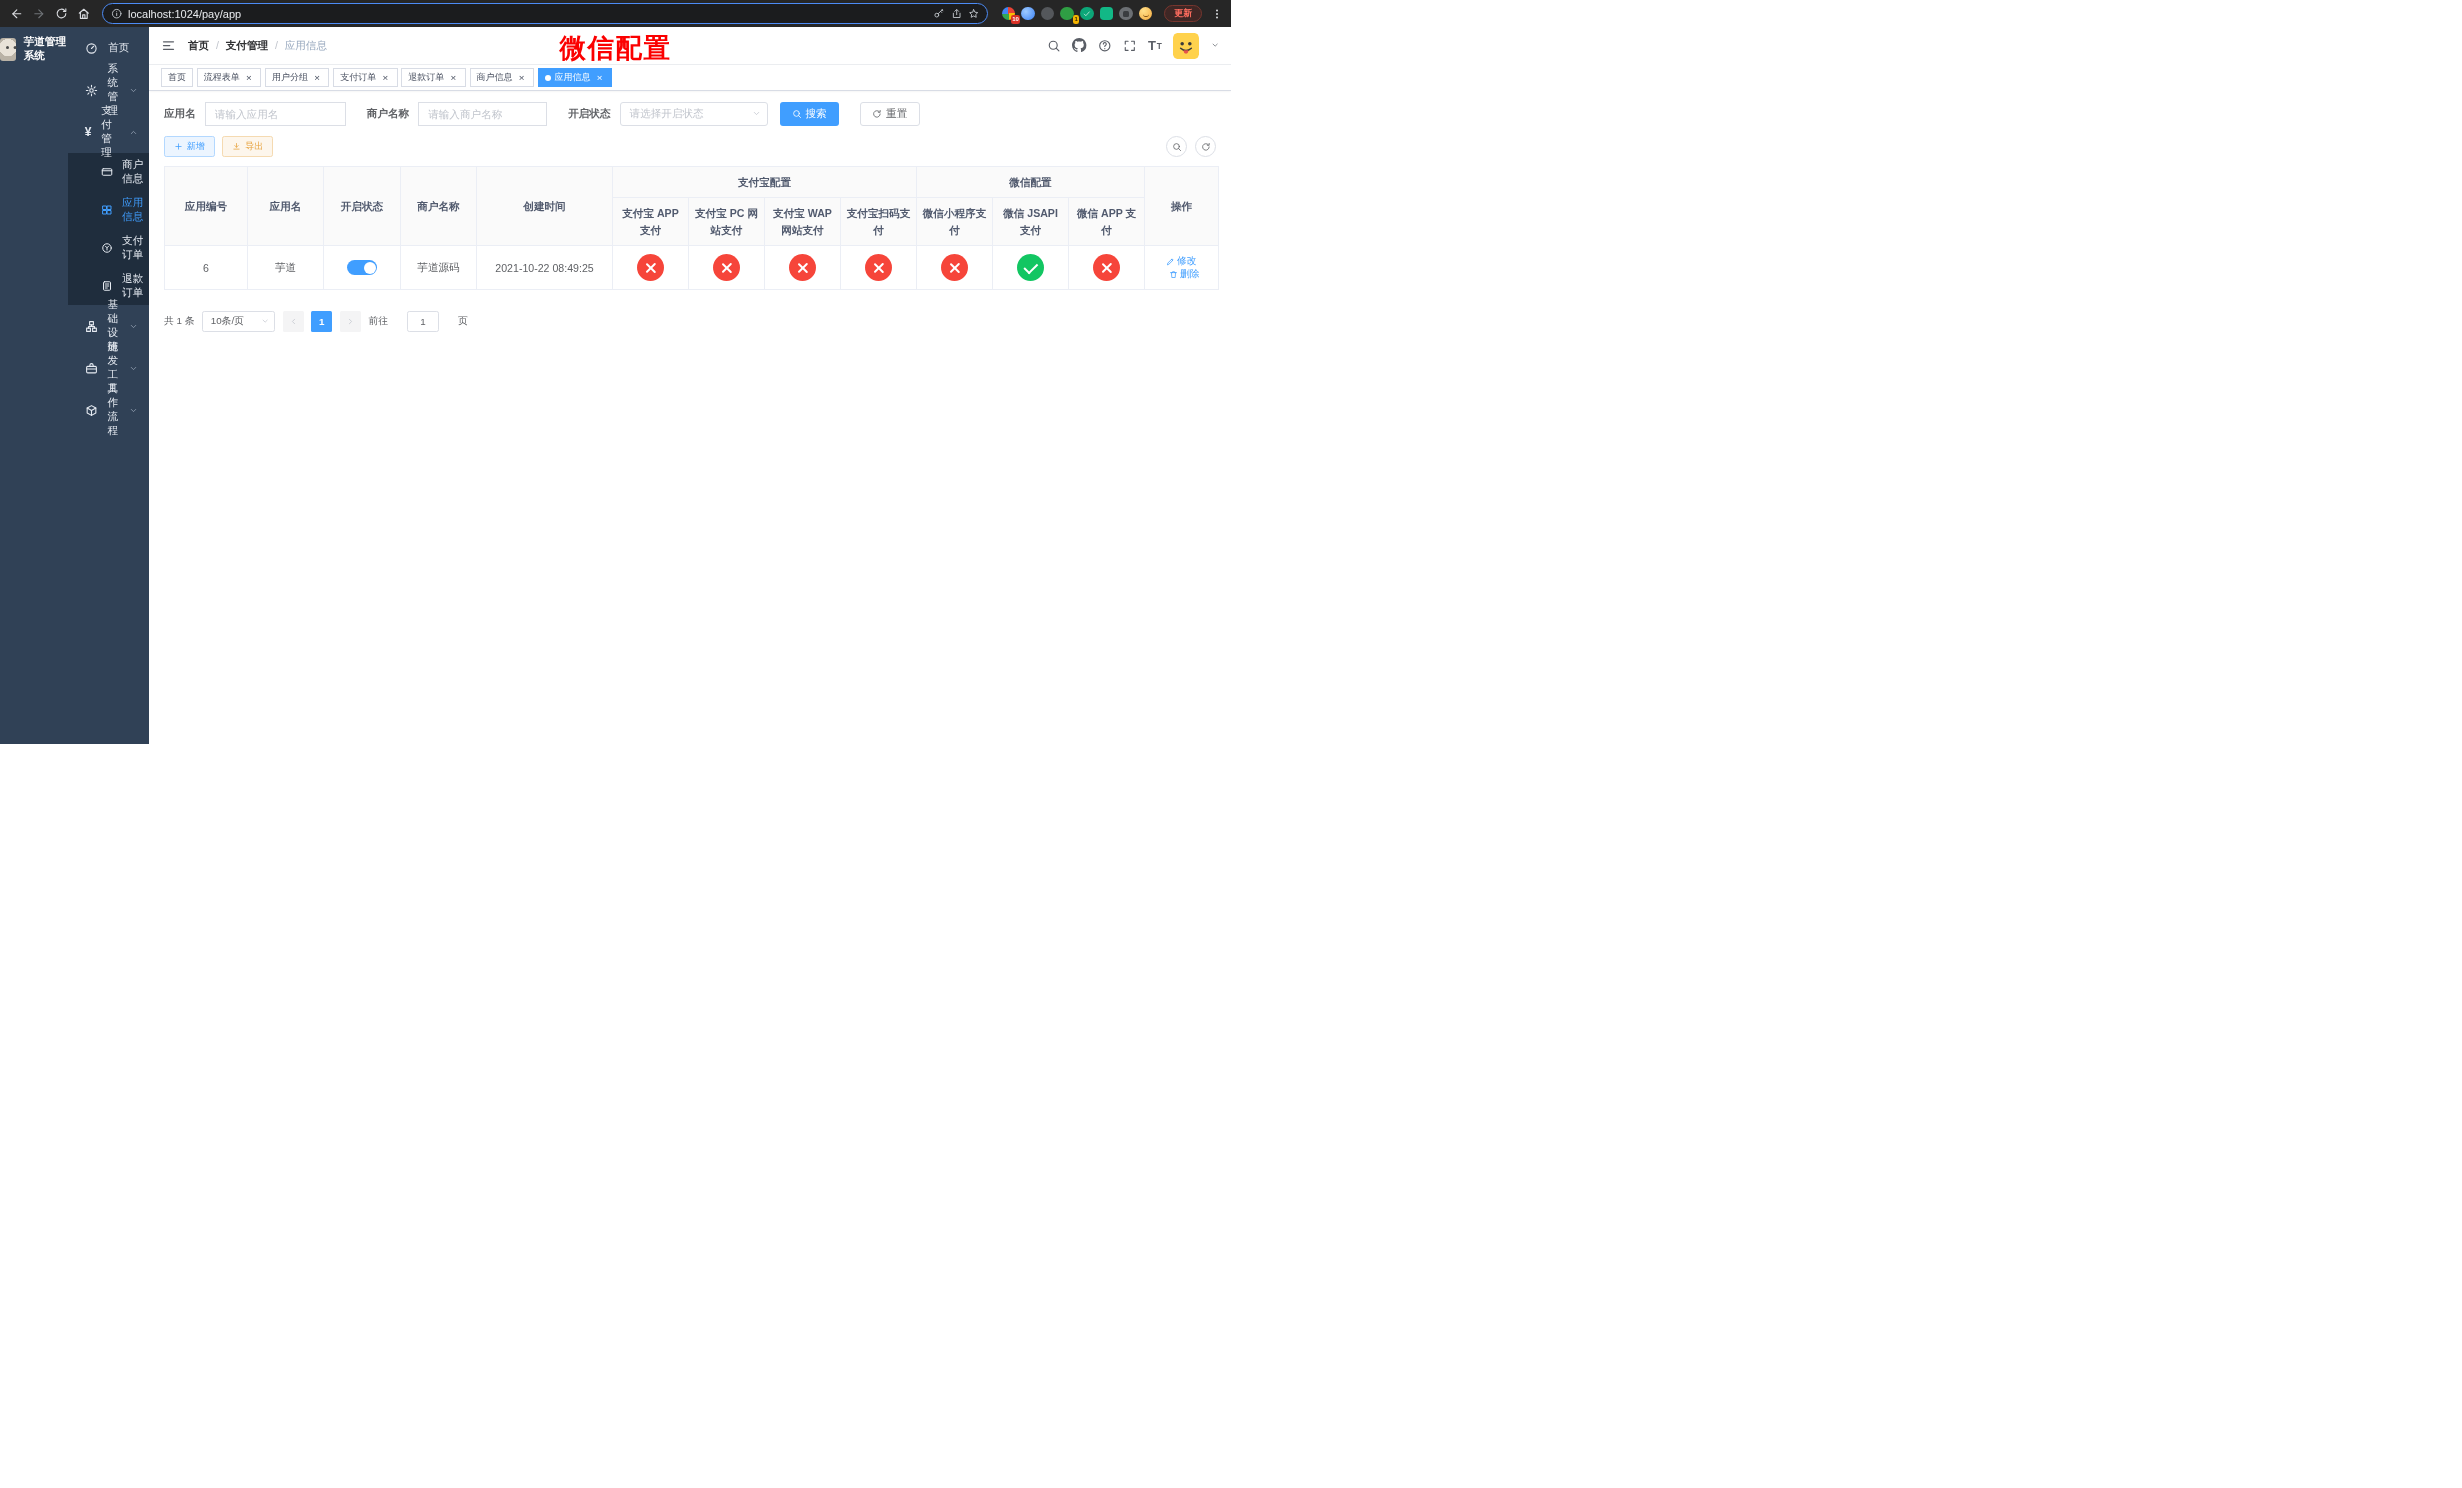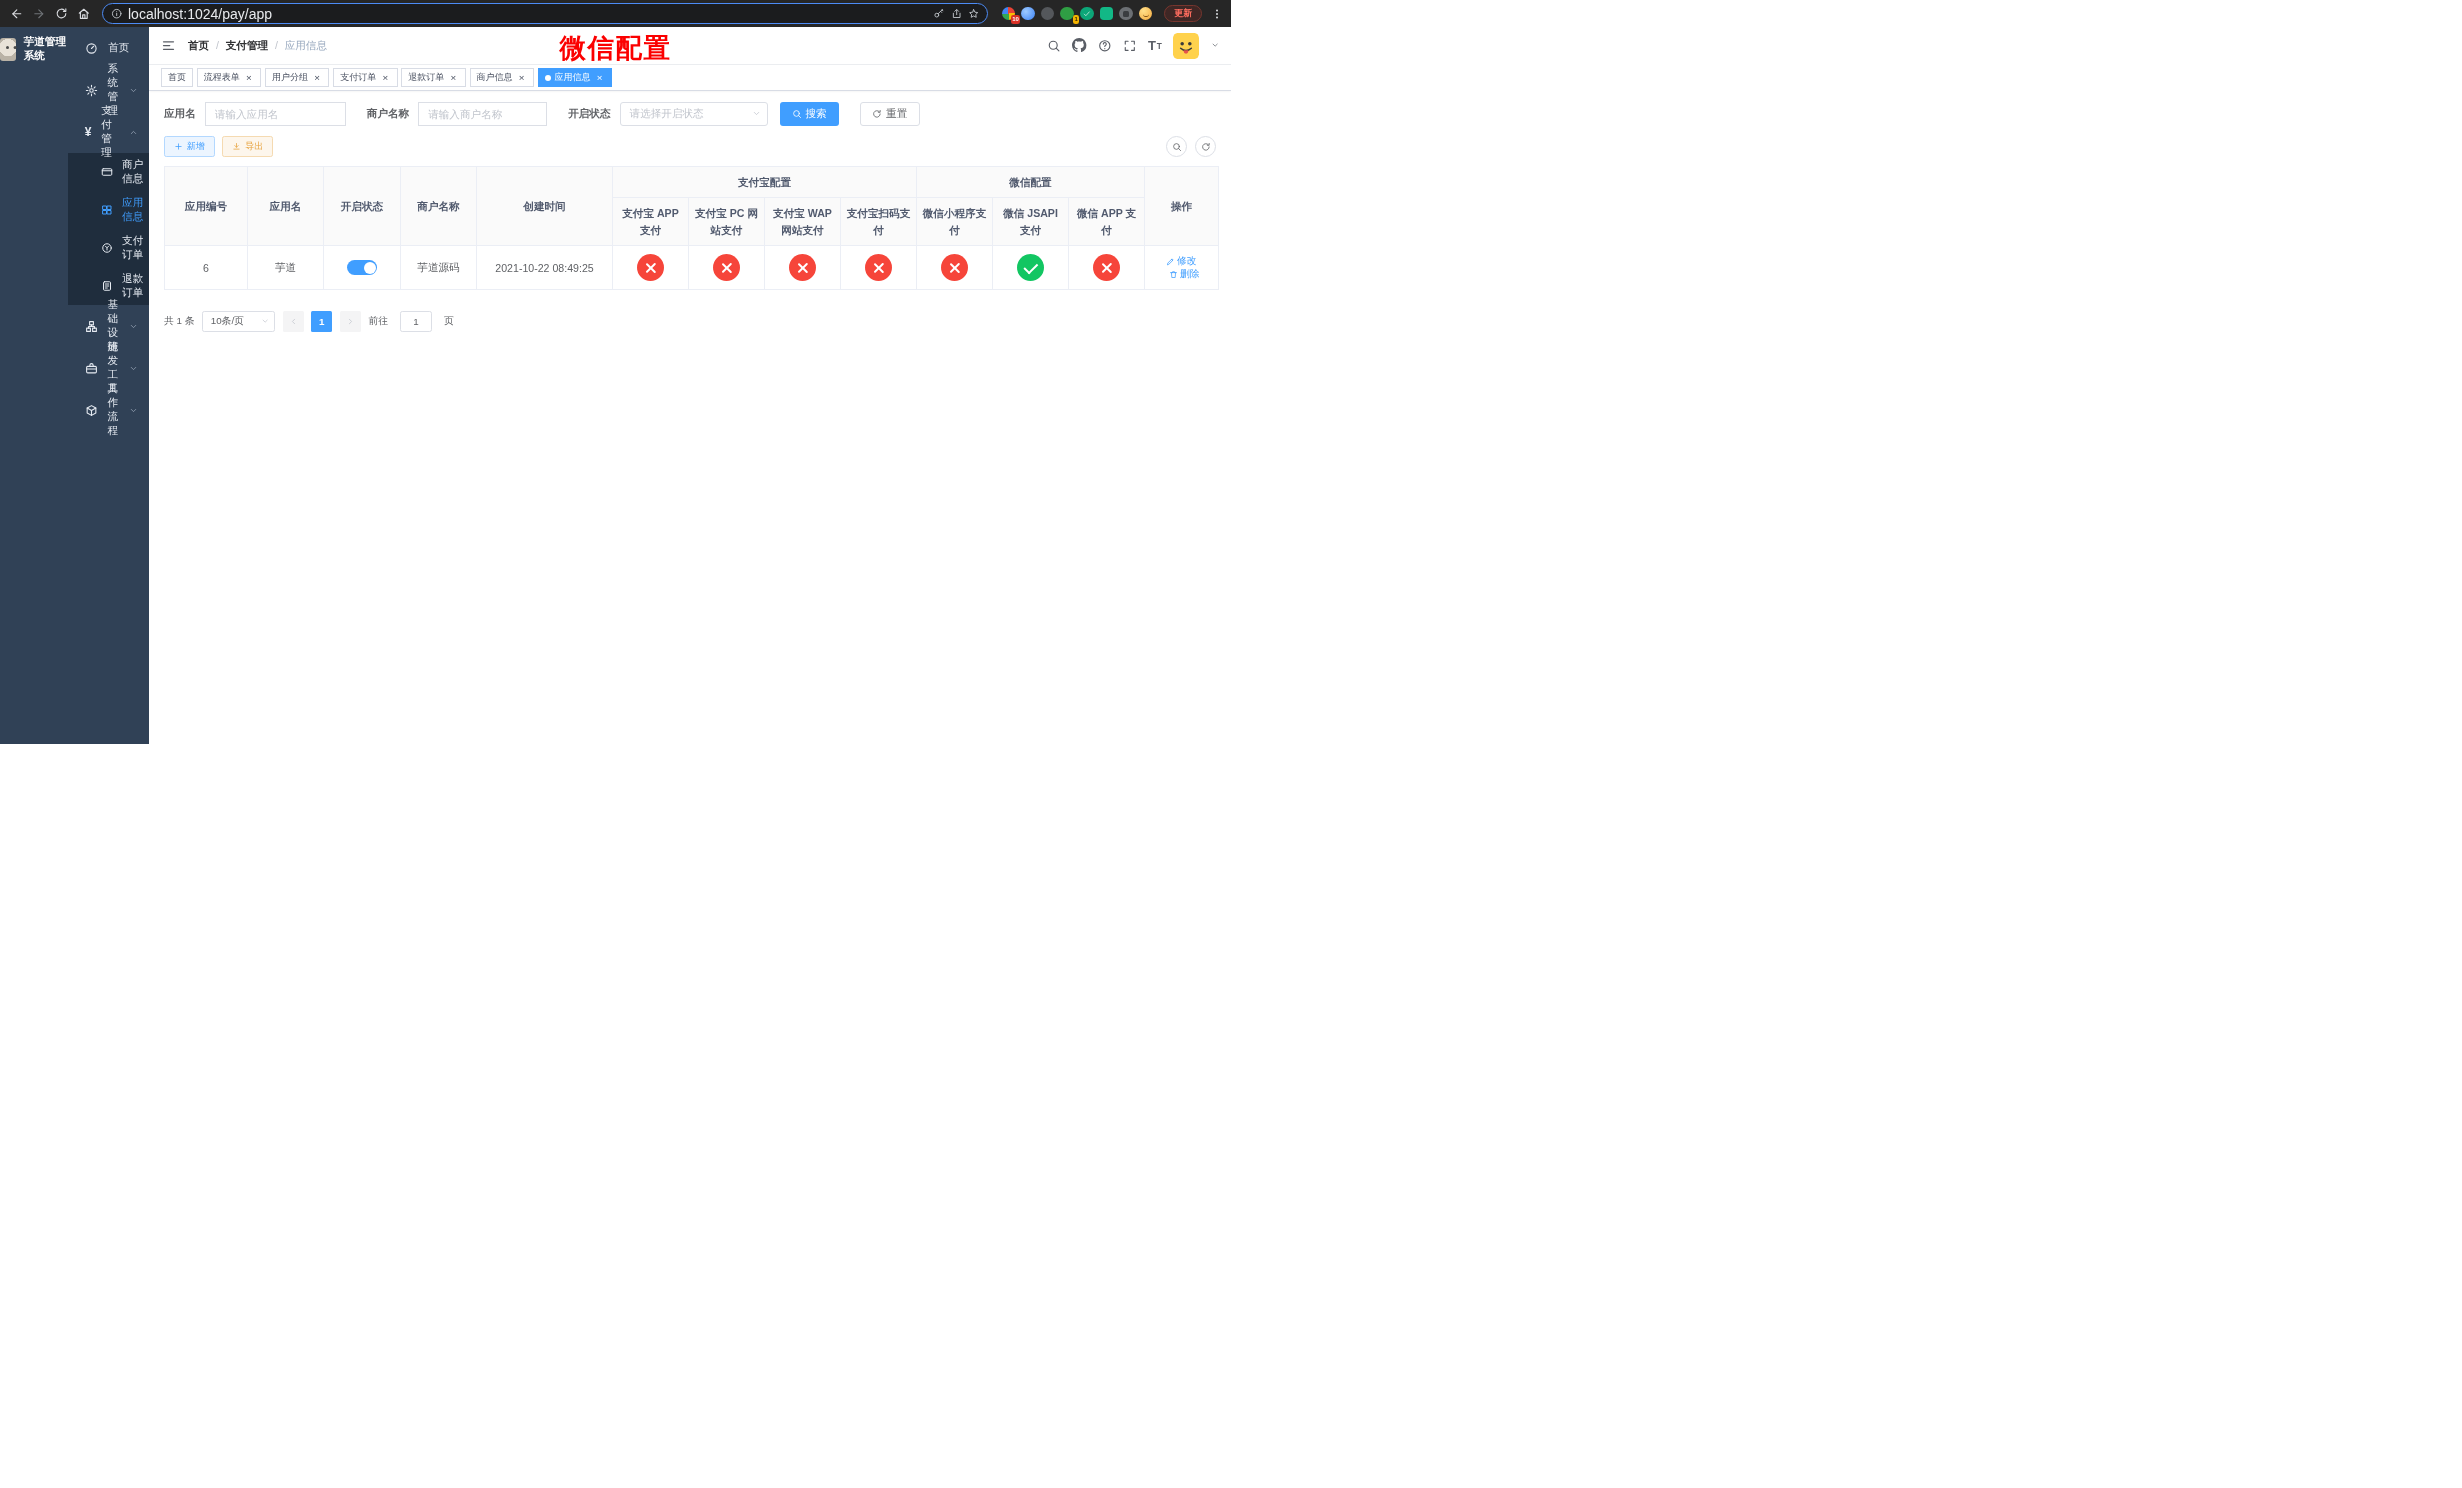--- a/index.html
+++ b/index.html
@@ -10,21 +10,21 @@
   .si{display:inline-flex;align-items:center;justify-content:center}
   .si svg *{fill:none;stroke:currentColor;stroke-width:2;stroke-linecap:round;stroke-linejoin:round}
   .fi{display:inline-flex;align-items:center;justify-content:center}
   .fi svg *{fill:currentColor;stroke:none}
 
   
   .browser{height:27px;background:#262626;display:flex;align-items:center;padding:0 6px;gap:1.5px}
   .nav-btn{width:21px;height:21px;display:flex;align-items:center;justify-content:center;color:#dadce0;border-radius:50%;cursor:pointer}
   .nav-btn.dim{color:#6f7377}
   .omnibox{flex:1;height:21px;margin:0 6px;background:#1b1c1e;border:1.5px solid #4c8bf5;border-radius:10.6px;display:flex;align-items:center;padding:0 7.6px;gap:6px;min-width:0}
-  .omnibox .url{color:#e8eaed;font-size:14px;white-space:nowrap}
+  .omnibox .url{color:#e8eaed;font-size:11px;white-space:nowrap}
   .ob-spacer{flex:1}
   .ob-icon{color:#bdc1c6;cursor:pointer}
   .extensions{display:flex;align-items:center;gap:6px;margin:0 6px}
   .ext{position:relative;width:13.6px;height:13.6px;border-radius:50%;cursor:pointer;display:flex;align-items:center;justify-content:center}
   .ext1{background:conic-gradient(#ea4335 0 25%,#fbbc05 0 50%,#34a853 0 75%,#4285f4 0)}
   .ext2{background:radial-gradient(circle at 35% 35%,#9ecbff,#3b82f6)}
   .ext3{background:#54575b}
   .ext4{background:#2f9e44}
   .ext5{background:#0ca678}
   .ext6{background:#12b886;border-radius:3.8px}
@@ -113,21 +113,21 @@
   .status-circle.no::after{transform:translate(-50%,-50%) rotate(-45deg)}
   .status-circle.yes::before{content:"";position:absolute;left:50%;top:50%;width:11.4px;height:6px;border-left:2.3px solid #fff;border-bottom:2.3px solid #fff;transform:translate(-50%,-65%) rotate(-45deg)}
   .actions a{color:#409eff;font-size:9.8px;text-decoration:none;display:inline-flex;align-items:center;gap:1.5px;cursor:pointer;white-space:nowrap}
   .actions a + a{margin-left:6px}
 
   
   .pagination{display:flex;align-items:center;margin-top:21px;gap:7.6px;color:#606266;font-size:9.8px}
   .page-size{width:73px;height:21px;border:0.8px solid #dcdfe6;border-radius:2.3px;display:flex;align-items:center;justify-content:space-between;padding:0 5.3px 0 7.6px;color:#606266;cursor:pointer;background:#fff}
   .page-btn{width:21px;height:21px;background:#f4f4f5;border-radius:1.5px;display:flex;align-items:center;justify-content:center;color:#c0c4cc;cursor:pointer}
   .page-num{width:21px;height:21px;background:#409eff;color:#fff;border-radius:1.5px;display:flex;align-items:center;justify-content:center;font-weight:700;cursor:pointer}
-  .goto{display:flex;align-items:center;gap:12px}
+  .goto{display:flex;align-items:center;gap:19px}
   .goto-input{width:32px;height:21px;border:0.8px solid #dcdfe6;border-radius:2.3px;text-align:center;font-size:9.8px;color:#606266;outline:none;font-family:inherit}
 
   
   .annotation-title{position:absolute;top:30px;left:50%;transform:translateX(-50%);font-size:26.5px;font-weight:700;color:#fb0000;z-index:99;letter-spacing:1.5px;white-space:nowrap}
 </style>
 </head>
 <body>
 
 <div class="browser">
   <span class="nav-btn si">

